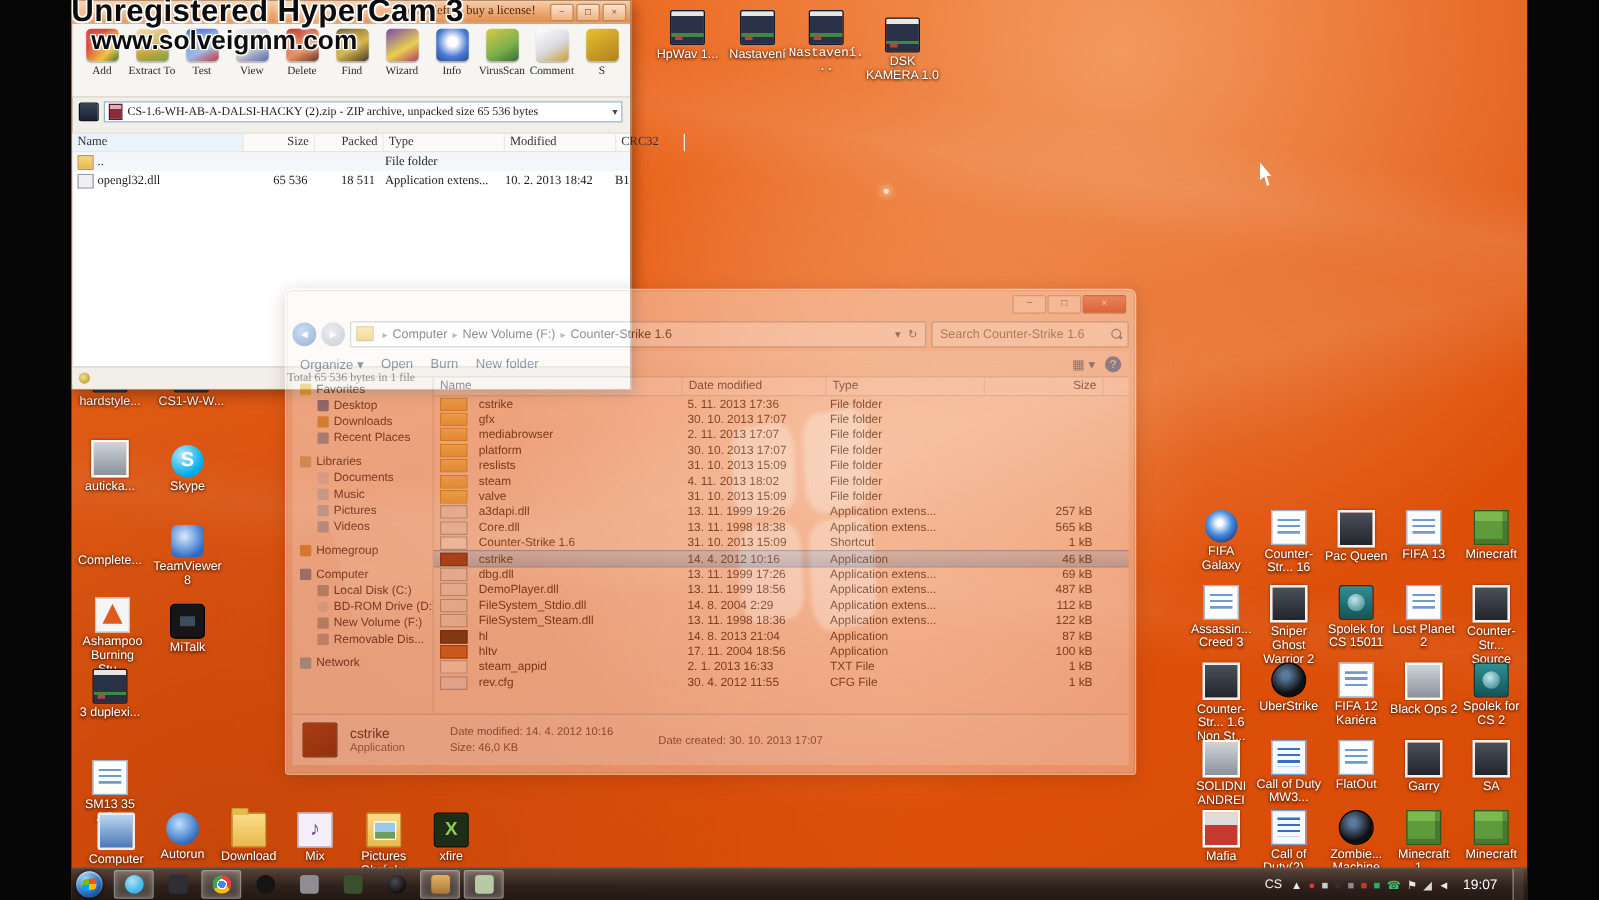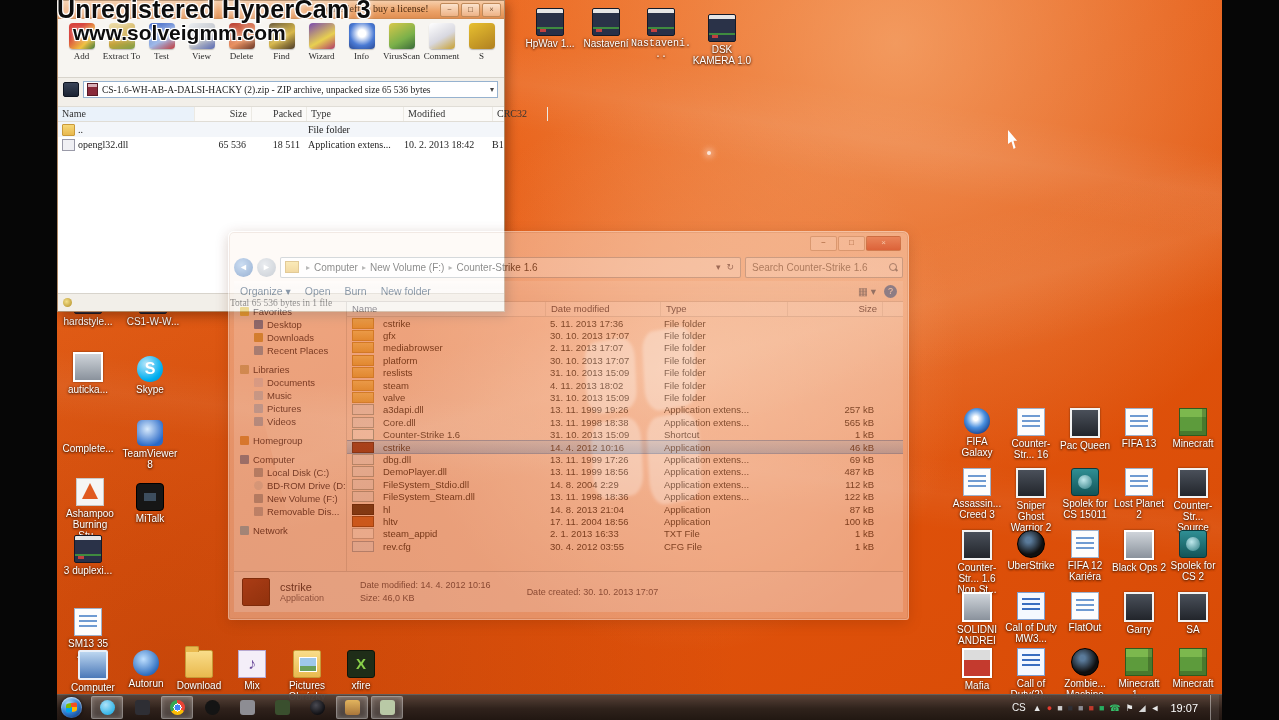--- a/index.html
+++ b/index.html
@@ -947,21 +947,21 @@
               <span class="xc-date">2. 1. 2013 16:33</span>
               <span class="xc-type">TXT File</span>
               <span class="xc-size">1 kB</span>
             </div>
 
             <div class="xrow">
               <span class="xc-name">
                 <span class="xic cfg-icon"></span>
                 <span>rev.cfg</span>
               </span>
-              <span class="xc-date">30. 4. 2012 03:55</span>
+              <span class="xc-date">30. 4. 2012 11:55</span>
               <span class="xc-type">CFG File</span>
               <span class="xc-size">1 kB</span>
             </div>
 
         </div>
       </div>
       <div class="xp-details">
         <span class="xd-icon"></span>
         <span>
           <div class="xd-name">cstrike</div>

